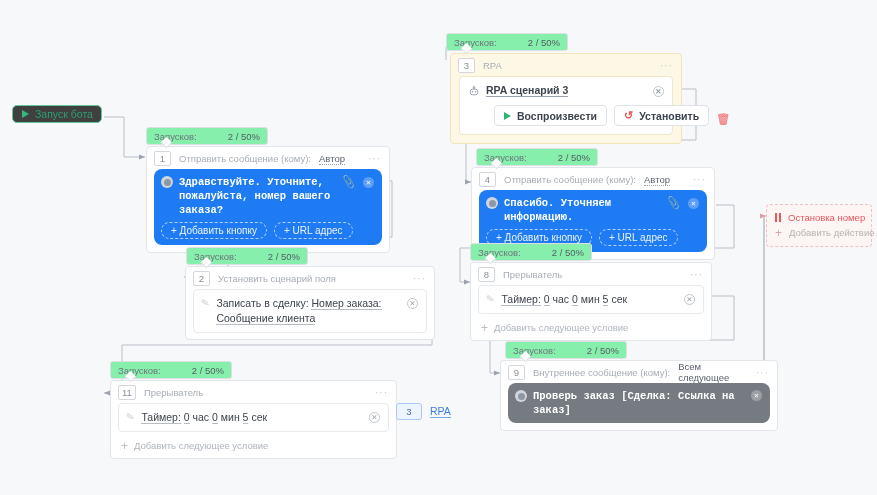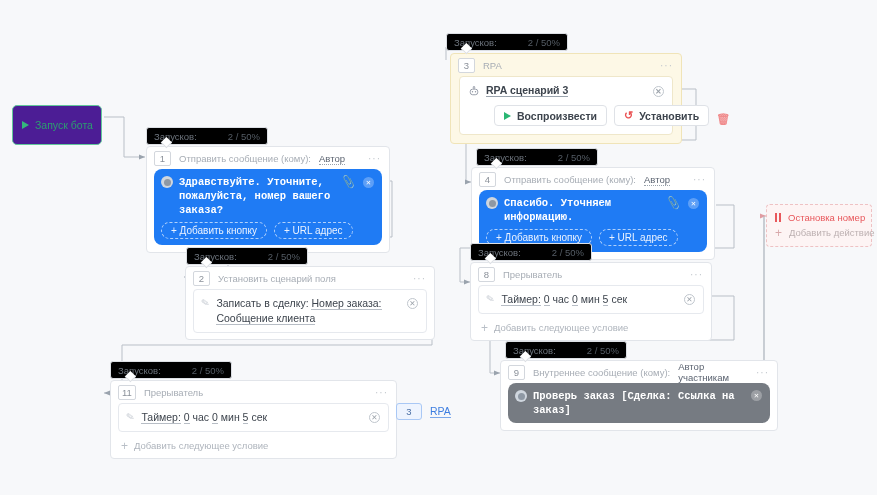--- a/index.html
+++ b/index.html
@@ -18,34 +18,34 @@
   
   svg.wires { position: absolute; left: 0; top: 0; width: 877px; height: 495px; overflow: visible; }
   svg.wires path { fill: none; stroke: #b9bfc7; stroke-width: 1; }
   svg.wires path.pink { stroke: #e8b4b8; }
   svg.wires polygon.arrow { fill: #9aa3ad; }
   svg.wires polygon.arrow-pink { fill: #e09ba1; }
 
   
   .start-node {
     position: absolute; left: 12px; top: 105px;
-    width: 90px; height: 40px;
+    width: 90px; height: 18px;
     border: 1px solid #62c79b; border-radius: 5px;
-    background: #4c1d95;
+    background: #404040;
     display: flex; align-items: center; gap: 6px;
     padding: 0 9px;
   }
   .start-node .play { width: 0; height: 0; border-left: 7px solid #34b87c;
      border-top: 4.5px solid transparent; border-bottom: 4.5px solid transparent; }
   .start-node .lbl { color: #2c9e70; font-size: 10.5px; white-space: nowrap; }
 
   
   .runs {
     position: absolute;
-    background: #000000; border: 1px solid #dcdfe4; border-radius: 3px;
+    background: #86efac; border: 1px solid #dcdfe4; border-radius: 3px;
     height: 18px; padding: 0 7px;
     display: flex; align-items: center; justify-content: space-between;
     font-size: 9.5px; color: #6d747d; gap: 20px;
     z-index: 6;
   }
   .runs .val { color: #555d66; }
   .runs::after {
     content: ""; position: absolute; left: 14px; bottom: -4px;
     width: 7px; height: 7px; background: #fff;
     border-right: 1px solid #dcdfe4; border-bottom: 1px solid #dcdfe4;
@@ -356,21 +356,21 @@
 
   <div class="runs" style="left:505px; top:341px; width:122px;">
     <span>Запусков:</span>
     <span class="val">2 / 50%</span>
   </div>
 
   <div class="card" style="left:500px; top:360px; width:278px;">
     <div class="card-head">
       <span class="num">9</span>
       <span class="head-title">Внутреннее сообщение (кому):</span>
-      <span class="head-to">Автор участникам</span>
+      <span class="head-to">Всем следующее</span>
       <span class="dots">···</span>
     </div>
     <div class="bubble gray">
       <div class="bub-row">
         <span class="wa"></span>
         <span class="bub-text">Проверь заказ [Сделка: Ссылка на заказ]</span>
         <span class="bub-icons">
           <span class="xbtn">✕</span>
         </span>
       </div>

